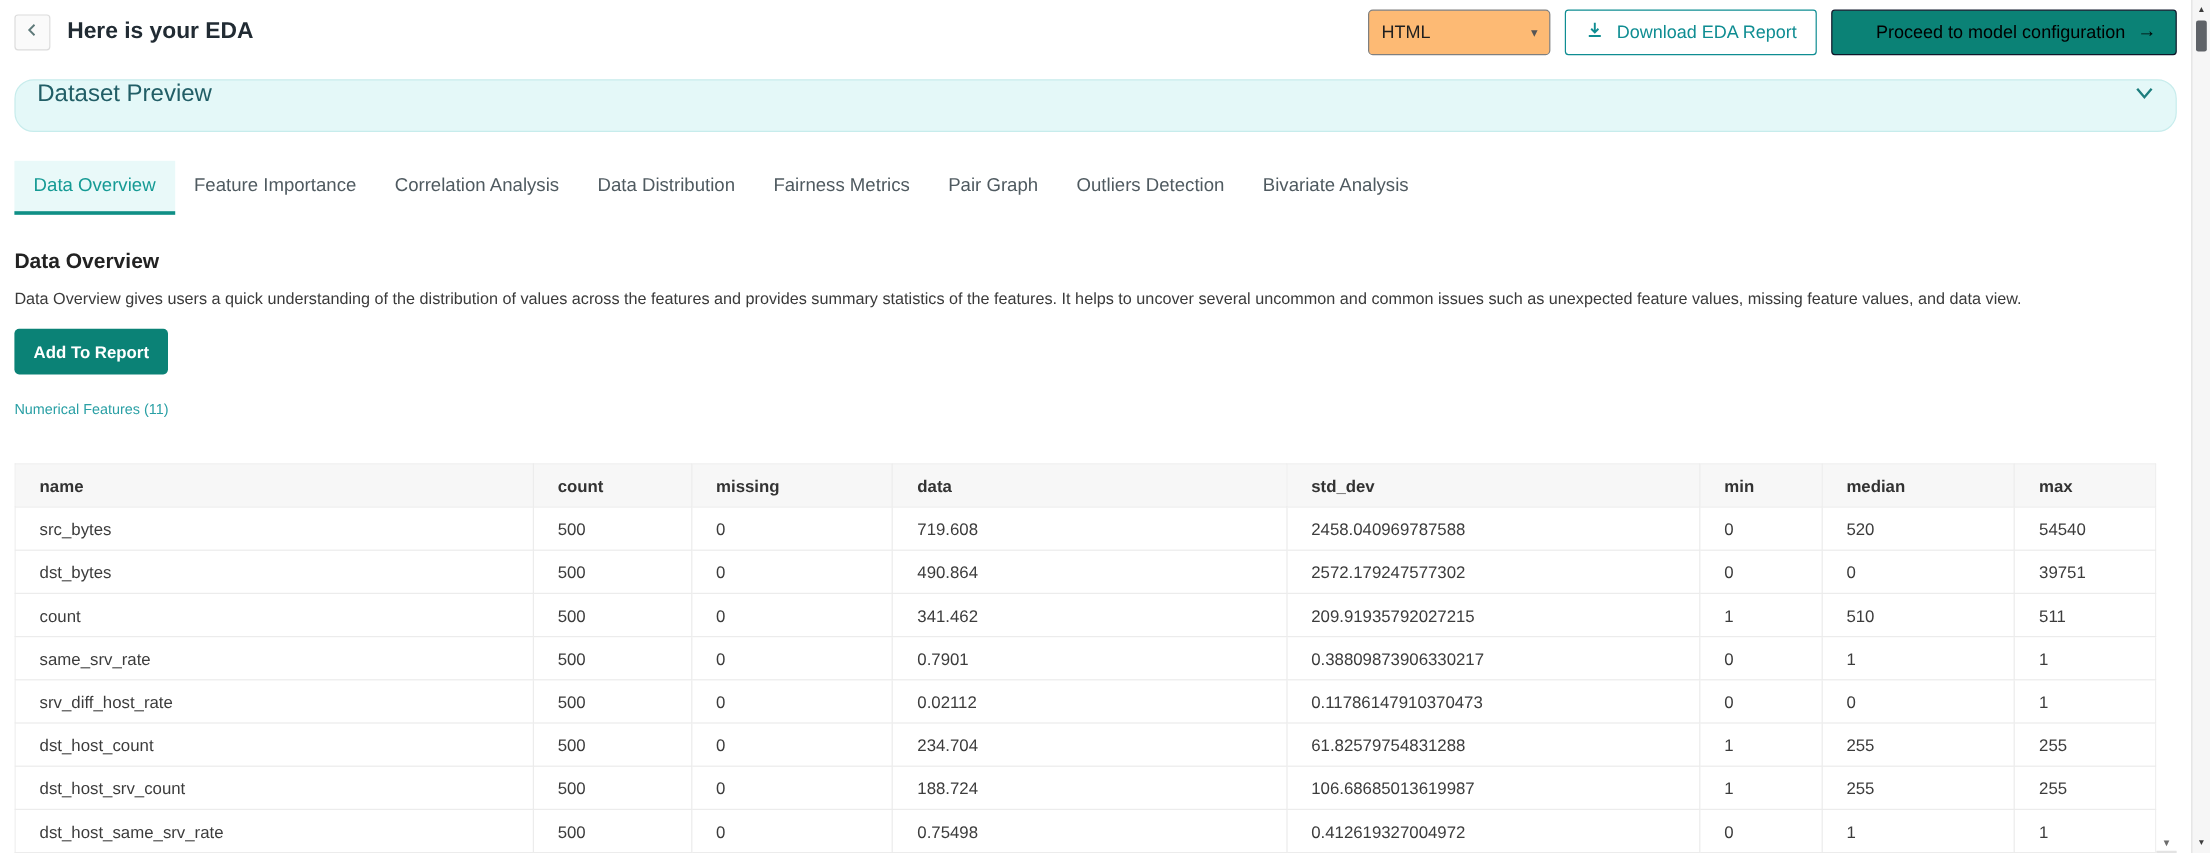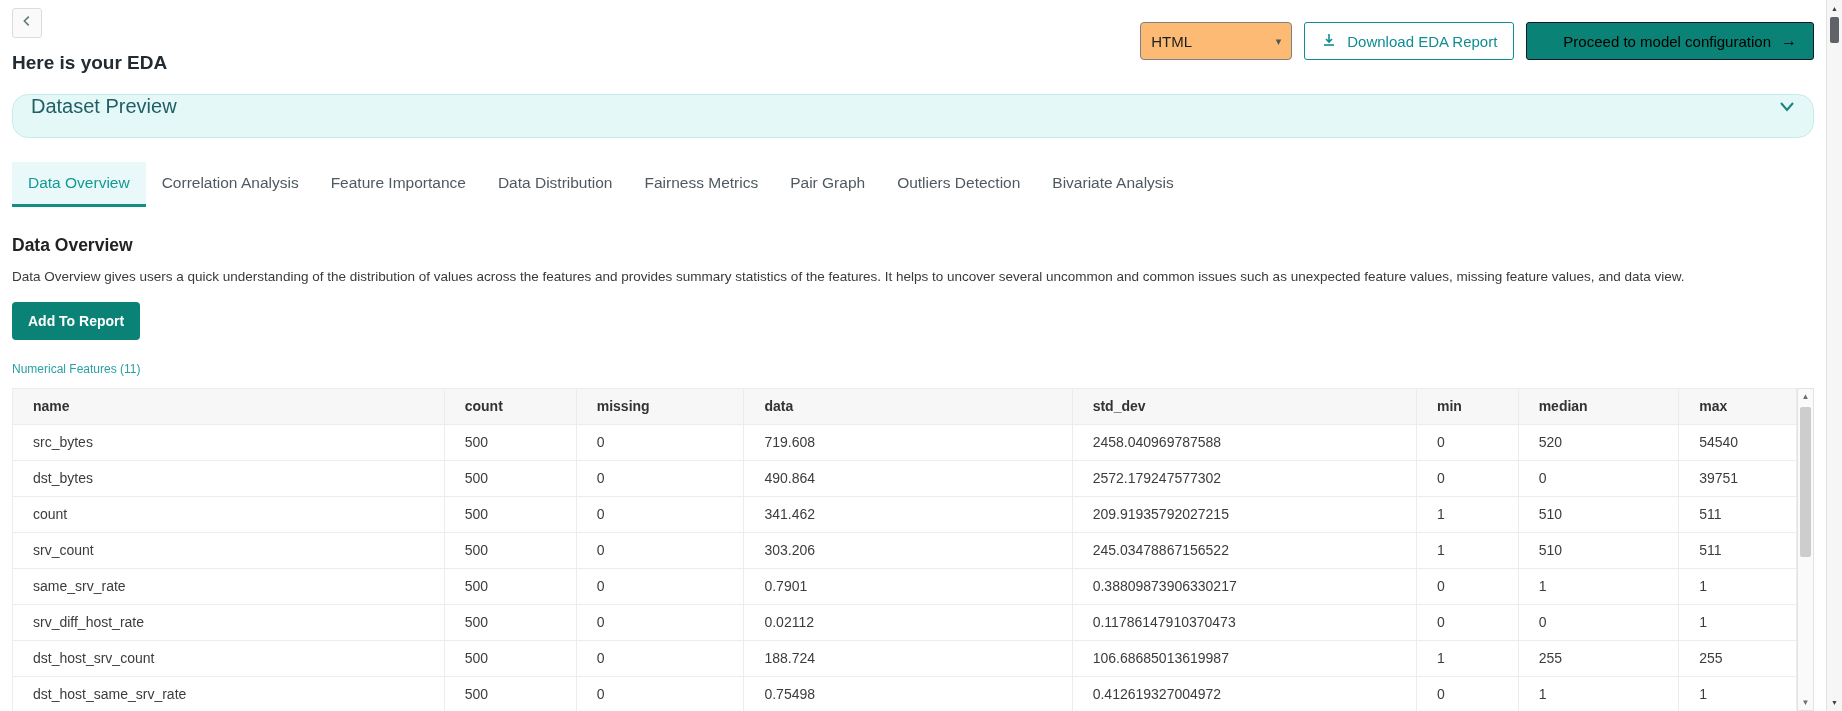--- a/index.html
+++ b/index.html
@@ -9,21 +9,21 @@
     background:#fff; color:#333;
     font-family:"Liberation Sans", sans-serif;
   }
   .content {
     position:absolute; left:0; top:0; right:16px; bottom:0;
     display:flex; flex-direction:column; overflow:hidden;
   }
 
   
   .topbar { display:flex; align-items:center; justify-content:space-between; padding:8px 12px 6px 12px; }
-  .hleft { display:flex; gap:14px;flex-direction:column; }
+  .hleft { display:flex; align-items:center; gap:14px; }
   .back-btn {
     width:30px; height:30px; border:1px solid #dcdcdc; border-radius:3px; background:#fafafa;
     display:flex; align-items:center; justify-content:center; cursor:pointer;
   }
   .page-title { font-size:19px; font-weight:700; color:#212b33; }
   .hright { display:flex; align-items:stretch; gap:12px; }
   .select-box {
     width:152px; height:38px; border:1px solid #7f7f7f; border-radius:4px; background:#fdba74;
     display:flex; align-items:center; justify-content:space-between; padding:0 10px;
     font-size:15px; color:#1f1f1f; cursor:pointer;
@@ -50,21 +50,21 @@
   .section { padding:0 12px; }
   .section-title { margin-top:28px; font-size:17.5px; font-weight:700; color:#222; }
   .section-desc { margin-top:12px; font-size:13.5px; color:#3a3a3a; line-height:1.35; }
   .add-report-btn {
     margin-top:16px; display:inline-flex; align-items:center; height:38px; padding:0 16px;
     background:#0b8276; color:#fff; font-size:14px; font-weight:700; border-radius:4px; border:none; cursor:pointer;
   }
   .num-features { margin-top:22px; font-size:12px; color:#2aa0a5; }
 
   
-  .table-area { flex:1 1 auto; min-height:0; margin:12px 12px 0 12px; display:flex; overflow:hidden; }
+  .table-area { flex:1 1 auto; min-height:0; margin:12px 12px 0 12px; display:flex; overflow:hidden;align-items:flex-end; }
   .tbl-wrap { flex:1 1 auto; overflow:hidden; }
   table { width:100%; table-layout:fixed; border-collapse:collapse; }
   th, td { border:1px solid #ececec; padding:0 20px; height:36px; font-size:14px; text-align:left; overflow:hidden; white-space:nowrap; }
   thead th { background:#f7f7f7; font-weight:700; color:#333; }
   tbody td { color:#3c3c3c; background:#fff; font-weight:400; }
 
   
   .vscroll {
     flex:0 0 17px; width:17px; background:#fafafa; border:1px solid #e3e3e3; position:relative;
   }
@@ -129,22 +129,22 @@
     <span>Dataset Preview</span>
     <span>
       <svg width="16" height="12" viewBox="0 0 16 12">
           <polyline points="2,2 8,9 14,2" fill="none" stroke="#1d7e7e" stroke-width="2"></polyline>
         </svg>
     </span>
   </div>
 
   <div class="tabs">
     <div class="tab active">Data Overview</div>
+    <div class="tab">Feature Importance</div>
     <div class="tab">Correlation Analysis</div>
-    <div class="tab">Feature Importance</div>
     <div class="tab">Data Distribution</div>
     <div class="tab">Fairness Metrics</div>
     <div class="tab">Pair Graph</div>
     <div class="tab">Outliers Detection</div>
     <div class="tab">Bivariate Analysis</div>
   </div>
 
   <div class="section">
     <div class="section-title">Data Overview</div>
     <div class="section-desc">Data Overview gives users a quick understanding of the distribution of values across the features and provides summary statistics of the features. It helps to uncover several uncommon and common issues such as unexpected feature values, missing feature values, and data view.</div>
@@ -202,48 +202,48 @@
             <td>count</td>
             <td>500</td>
             <td>0</td>
             <td>341.462</td>
             <td>209.91935792027215</td>
             <td>1</td>
             <td>510</td>
             <td>511</td>
           </tr>
           <tr>
-            <td>srv_count</td>
-            <td>500</td>
-            <td>0</td>
-            <td>303.206</td>
-            <td>245.03478867156522</td>
-            <td>1</td>
-            <td>510</td>
-            <td>511</td>
-          </tr>
-          <tr>
             <td>same_srv_rate</td>
             <td>500</td>
             <td>0</td>
             <td>0.7901</td>
             <td>0.38809873906330217</td>
             <td>0</td>
             <td>1</td>
             <td>1</td>
           </tr>
           <tr>
             <td>srv_diff_host_rate</td>
             <td>500</td>
             <td>0</td>
             <td>0.02112</td>
             <td>0.11786147910370473</td>
             <td>0</td>
             <td>0</td>
             <td>1</td>
+          </tr>
+          <tr>
+            <td>dst_host_count</td>
+            <td>500</td>
+            <td>0</td>
+            <td>234.704</td>
+            <td>61.82579754831288</td>
+            <td>1</td>
+            <td>255</td>
+            <td>255</td>
           </tr>
           <tr>
             <td>dst_host_srv_count</td>
             <td>500</td>
             <td>0</td>
             <td>188.724</td>
             <td>106.68685013619987</td>
             <td>1</td>
             <td>255</td>
             <td>255</td>

